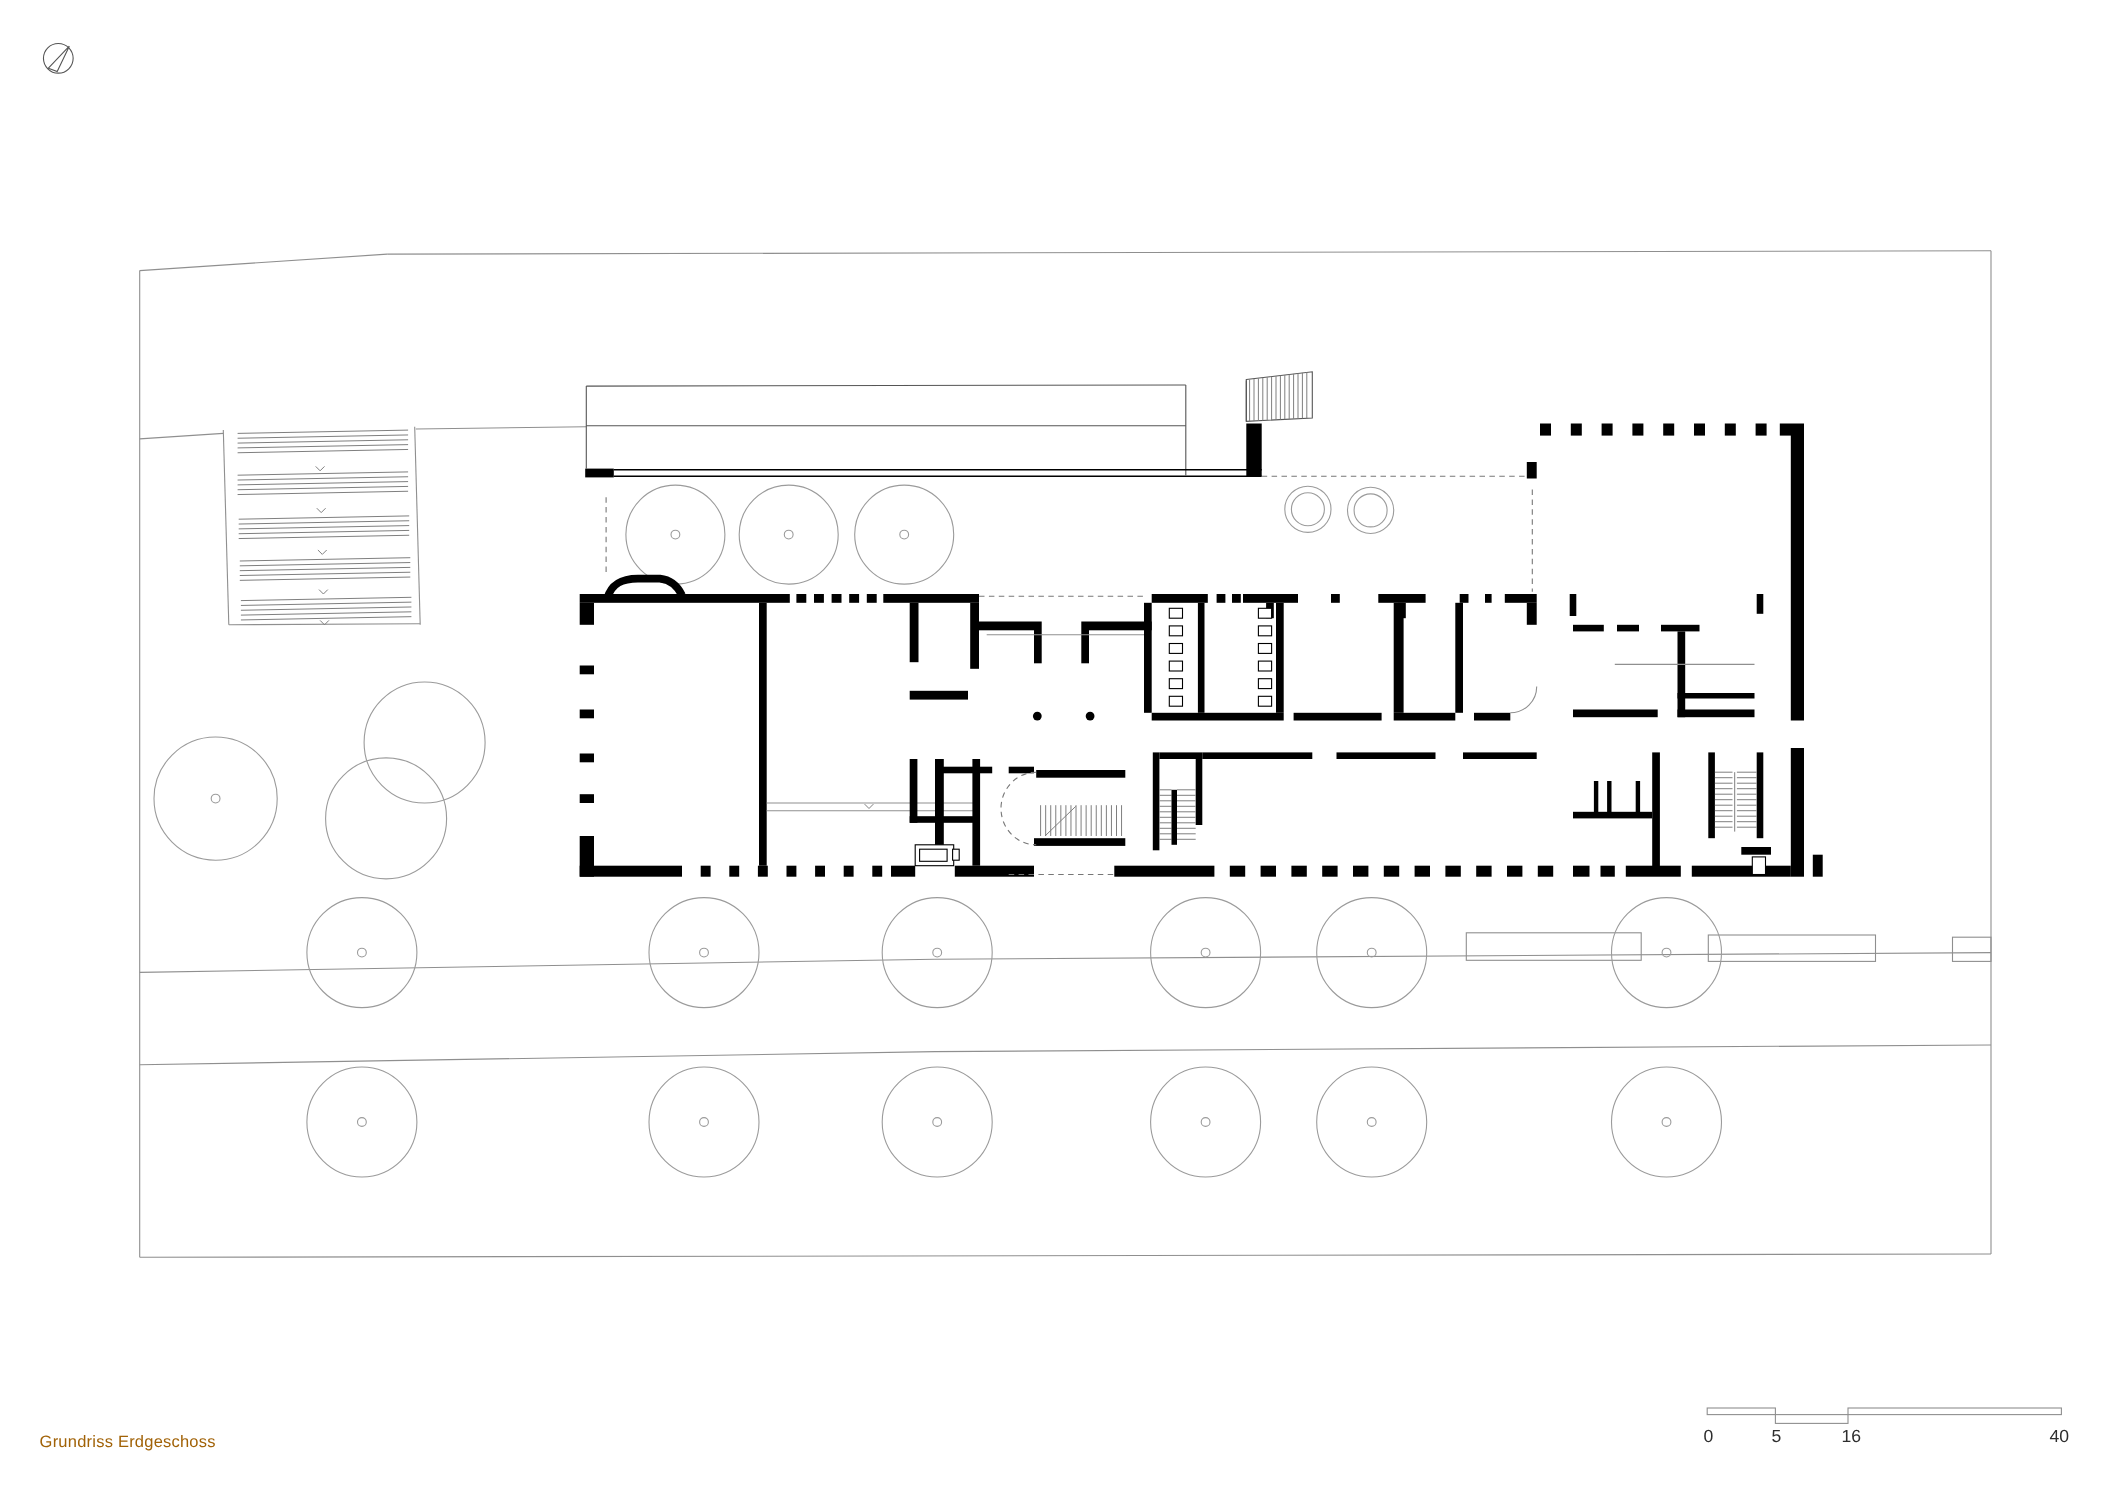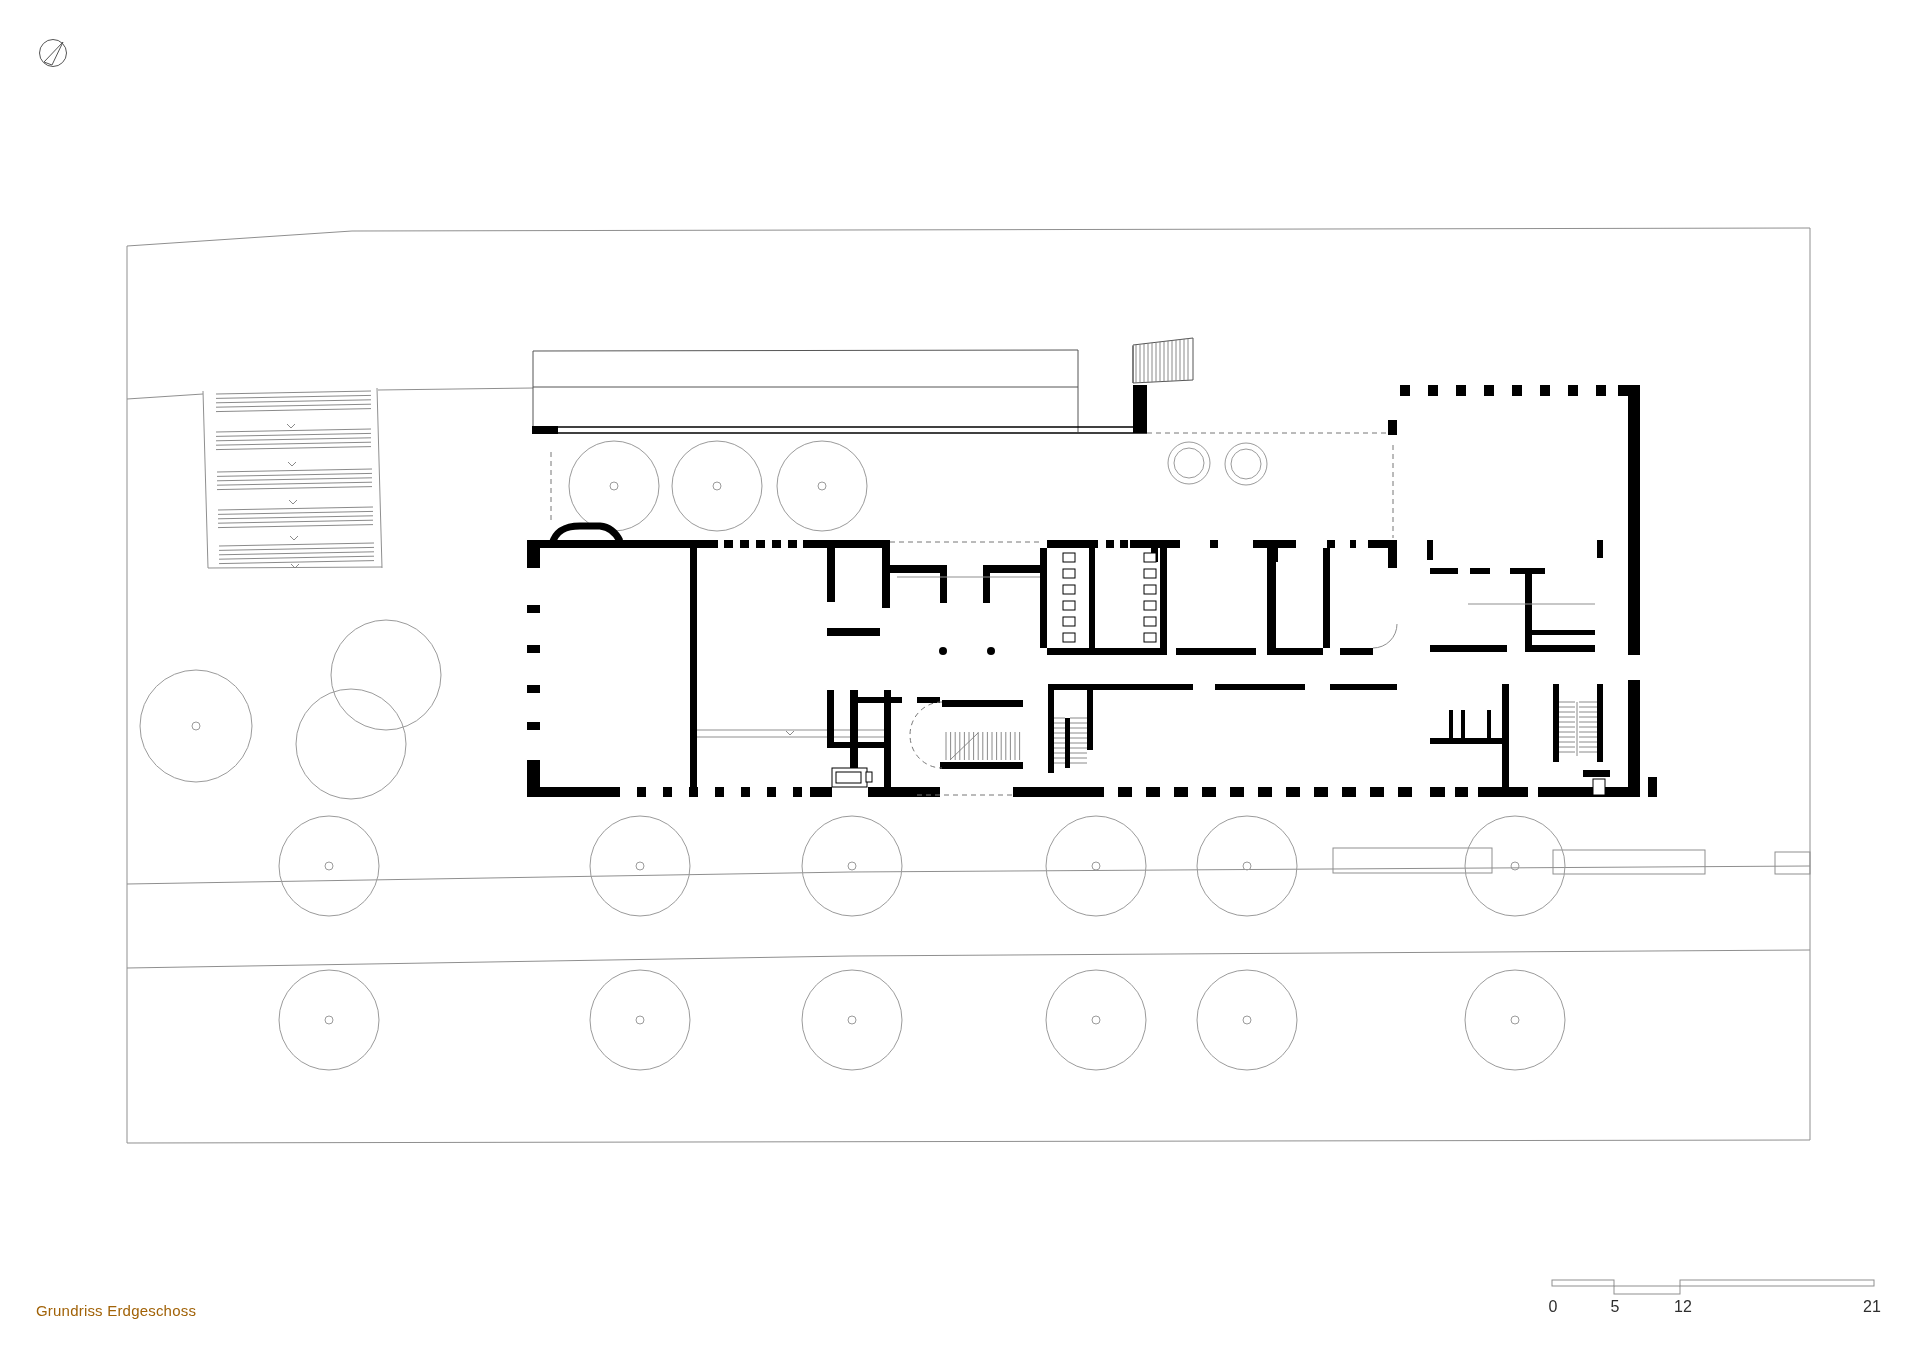--- a/index.html
+++ b/index.html
@@ -342,16 +342,16 @@
       <rect x="1680" y="1280" width="194" height="6" stroke="#8f8f8f" stroke-width="1" fill="none"></rect>
       <circle cx="53" cy="53" r="13.5" stroke="#555555" stroke-width="1" fill="none"></circle>
       <path d="M44,62 L63,42 L52,65 Z" stroke="#555555" stroke-width="1" fill="none"></path>
     </svg>
 
   <div class="caption">Grundriss Erdgeschoss</div>
 
   <div class="scale-labels">
     <span>0</span>
     <span>5</span>
-    <span>12</span>
-    <span>21</span>
+    <span>16</span>
+    <span>40</span>
   </div>
 </div>
 
 </body></html>

